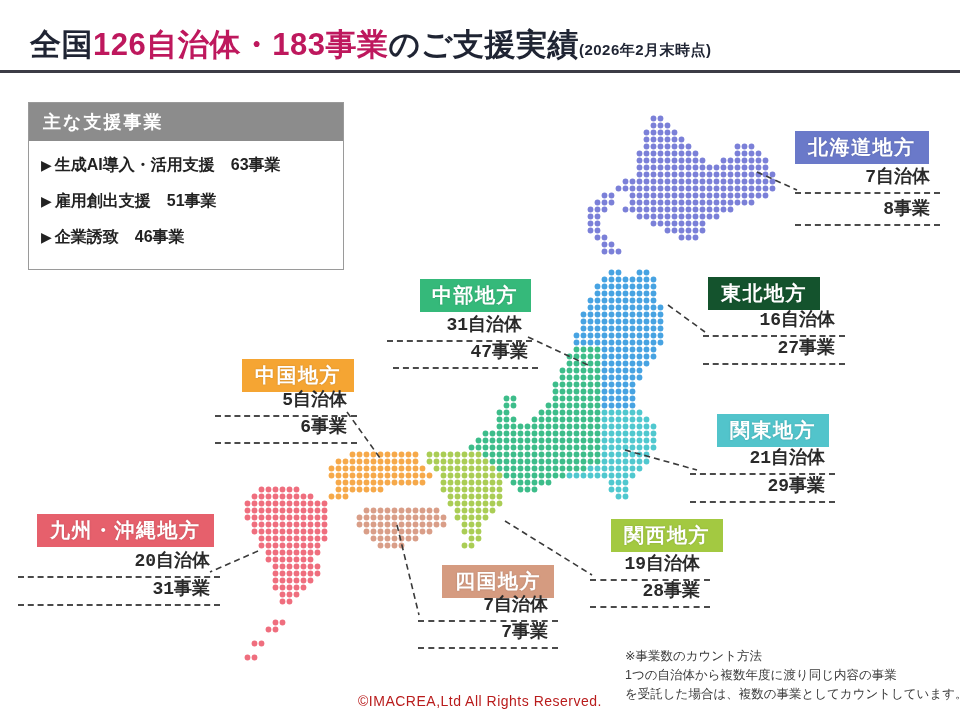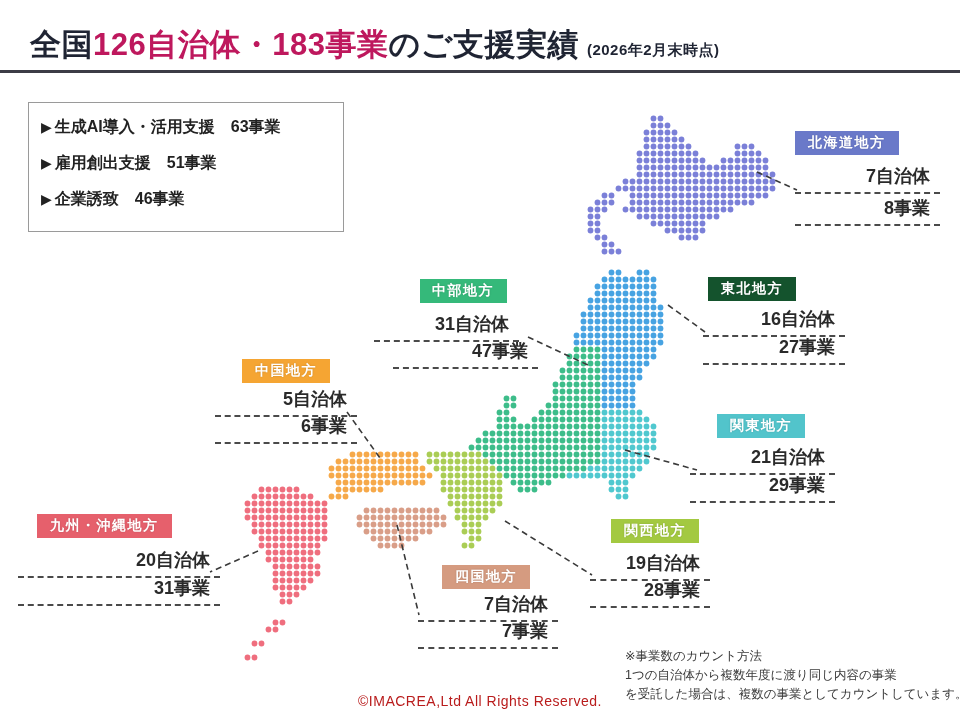--- a/index.html
+++ b/index.html
@@ -3,49 +3,49 @@
 <meta charset="utf-8">
 <style>
   html,body{margin:0;padding:0;background:#fff;}
   .slide{position:relative;width:960px;height:720px;background:#ffffff;overflow:hidden;
          font-family:"Liberation Sans","DejaVu Sans",sans-serif;}
 
   
   .title{position:absolute;left:30px;top:24px;white-space:nowrap;font-weight:bold;
          font-size:31px;letter-spacing:.5px;color:#1f2433;}
   .t-red{color:#be185d;}
-  .t-note{font-size:15px;margin-left:8px;color:#1f2433;}
+  .t-note{font-size:15px;margin-left:0;color:#1f2433;}
   .title-rule{position:absolute;left:0;top:70px;width:960px;height:3px;background:#3c3c46;}
 
   
   .support-box{position:absolute;left:28px;top:102px;width:314px;border:1px solid #9a9a9a;background:#fff;}
   .support-header{background:#8c8c8c;color:#fff;font-weight:bold;font-size:18px;
                   padding:7px 0 7px 14px;letter-spacing:2px;}
   .support-items{padding:14px 10px 6px 12px;}
   .support-item{display:flex;align-items:baseline;font-weight:bold;font-size:16px;color:#222;
                 margin-bottom:15px;white-space:nowrap;}
   .support-item .bullet{margin-right:3px;font-size:14px;}
   .support-item .count{margin-left:16px;}
 
   
   #map-svg{position:absolute;left:0;top:0;width:960px;height:720px;}
 
   
-  .rg .tag{position:absolute;color:#fff;font-weight:bold;font-size:14px;padding:3px 13px;
+  .rg .tag{position:absolute;color:#fff;font-weight:bold;font-size:20px;padding:3px 13px;
            letter-spacing:1.5px;white-space:nowrap;text-shadow:0 0 2px rgba(0,0,0,.18);}
   .rg .stat{position:absolute;font-weight:bold;font-size:18px;color:#2a2a2a;text-align:right;
-            padding:0 10px 4px 0;border-bottom:2px dashed #4a4a4a;white-space:nowrap;}
+            padding:0 10px 4px 0;border-bottom:2px dashed #4a4a4a;white-space:nowrap;font-family:Liberation Mono, monospace;}
   .rg-hokkaido .tag{left:795px;top:131px}
   .rg-hokkaido .stat-m{left:795px;top:164px;width:135px}
   .rg-hokkaido .stat-p{left:795px;top:196px;width:135px}
   .rg-tohoku .tag{left:708px;top:277px}
   .rg-tohoku .stat-m{left:703px;top:307px;width:132px}
   .rg-tohoku .stat-p{left:703px;top:335px;width:132px}
   .rg-chubu .tag{left:420px;top:279px}
-  .rg-chubu .stat-m{left:374px;top:312px;width:135px}
+  .rg-chubu .stat-m{left:387px;top:312px;width:135px}
   .rg-chubu .stat-p{left:393px;top:339px;width:135px}
   .rg-kanto .tag{left:717px;top:414px}
   .rg-kanto .stat-m{left:690px;top:445px;width:135px}
   .rg-kanto .stat-p{left:690px;top:473px;width:135px}
   .rg-chugoku .tag{left:242px;top:359px}
   .rg-chugoku .stat-m{left:215px;top:387px;width:132px}
   .rg-chugoku .stat-p{left:215px;top:414px;width:132px}
   .rg-kansai .tag{left:611px;top:519px}
   .rg-kansai .stat-m{left:590px;top:551px;width:110px}
   .rg-kansai .stat-p{left:590px;top:578px;width:110px}
@@ -65,20 +65,21 @@
 <body>
 
 <div class="slide">
 
   <div class="title">
     <span class="t-navy">全国</span><span class="t-red">126自治体・183事業</span><span class="t-navy">のご支援実績</span><span class="t-note">(2026年2月末時点)</span>
   </div>
   <div class="title-rule"></div>
 
   <div class="support-box">
+    <div class="support-header">主な支援事業</div>
     <div class="support-items" id="support-items">
         <div class="support-item">
           <span class="bullet">▶</span>
           <span>生成AI導入・活用支援</span>
           <span class="count">63事業</span>
         </div>
         <div class="support-item">
           <span class="bullet">▶</span>
           <span>雇用創出支援</span>
           <span class="count">51事業</span>

